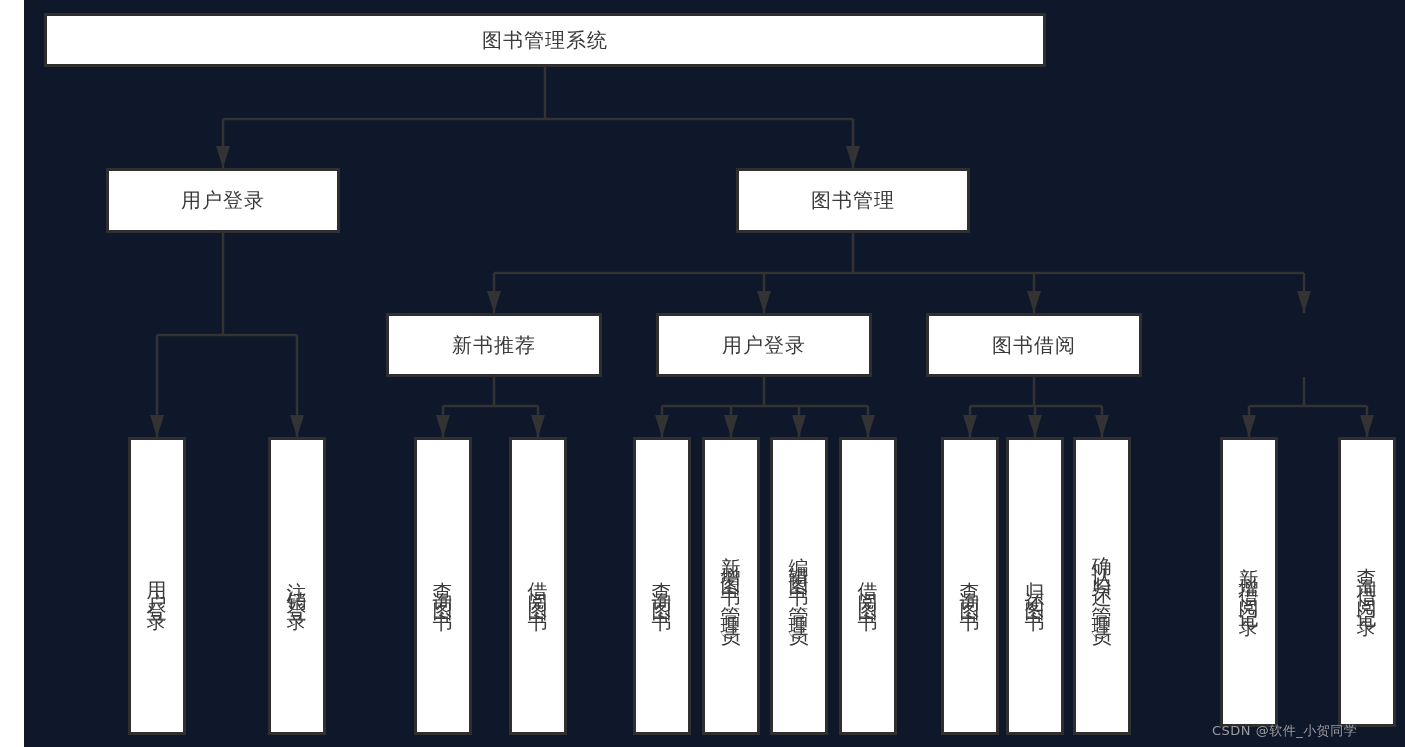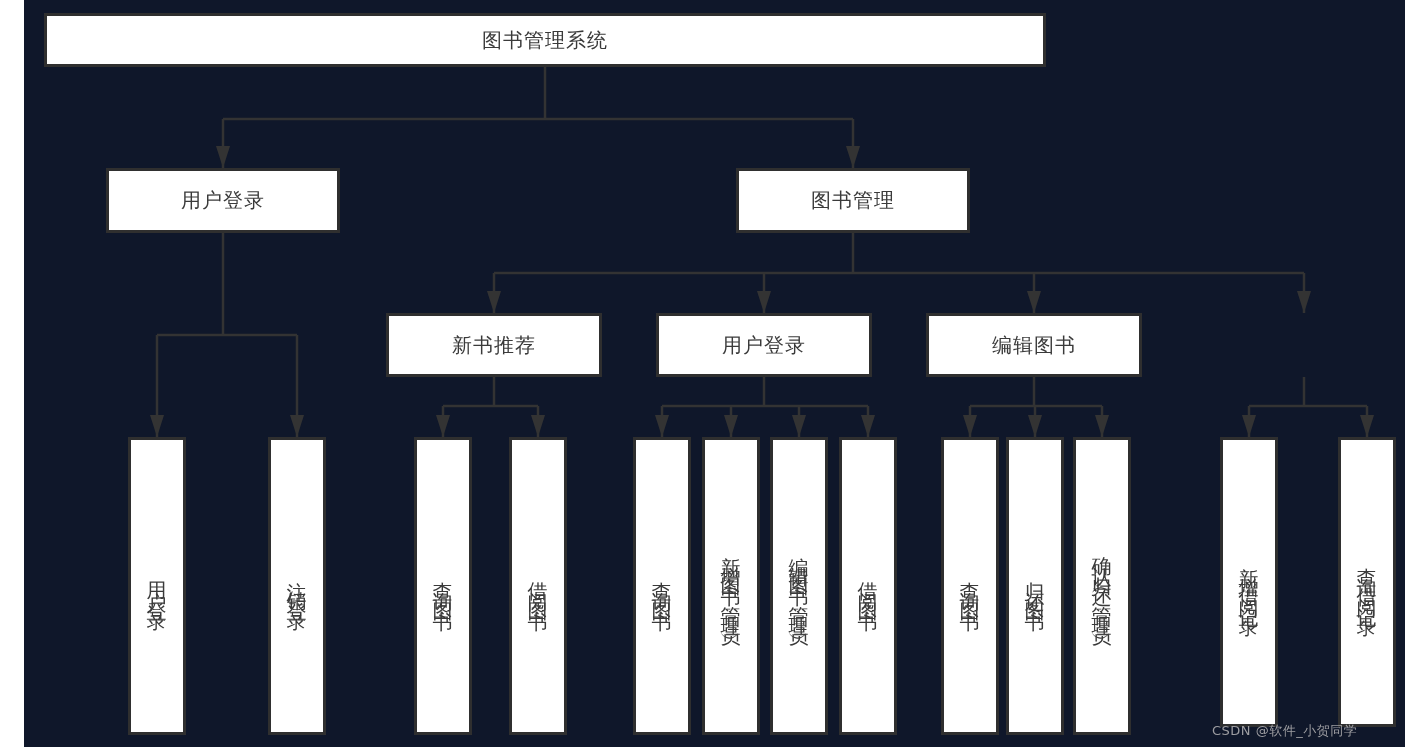--- a/index.html
+++ b/index.html
@@ -107,21 +107,21 @@
     <span class="hlabel">图书管理</span>
   </div>
 
   <div class="node" style="left:362px; top:313px; width:216px; height:64px;">
     <span class="hlabel">新书推荐</span>
   </div>
   <div class="node" style="left:632px; top:313px; width:216px; height:64px;">
     <span class="hlabel">用户登录</span>
   </div>
   <div class="node" style="left:902px; top:313px; width:216px; height:64px;">
-    <span class="hlabel">编辑图书</span>
+    <span class="hlabel">图书借阅</span>
   </div>
 
   <div class="node leaf" style="left:104px; top:437px; width:58px; height:298px;">
     <span class="vtext">用户登录</span>
   </div>
   <div class="node leaf" style="left:244px; top:437px; width:58px; height:298px;">
     <span class="vtext">注销登录</span>
   </div>
 
   <div class="node leaf" style="left:390px; top:437px; width:58px; height:298px;">

